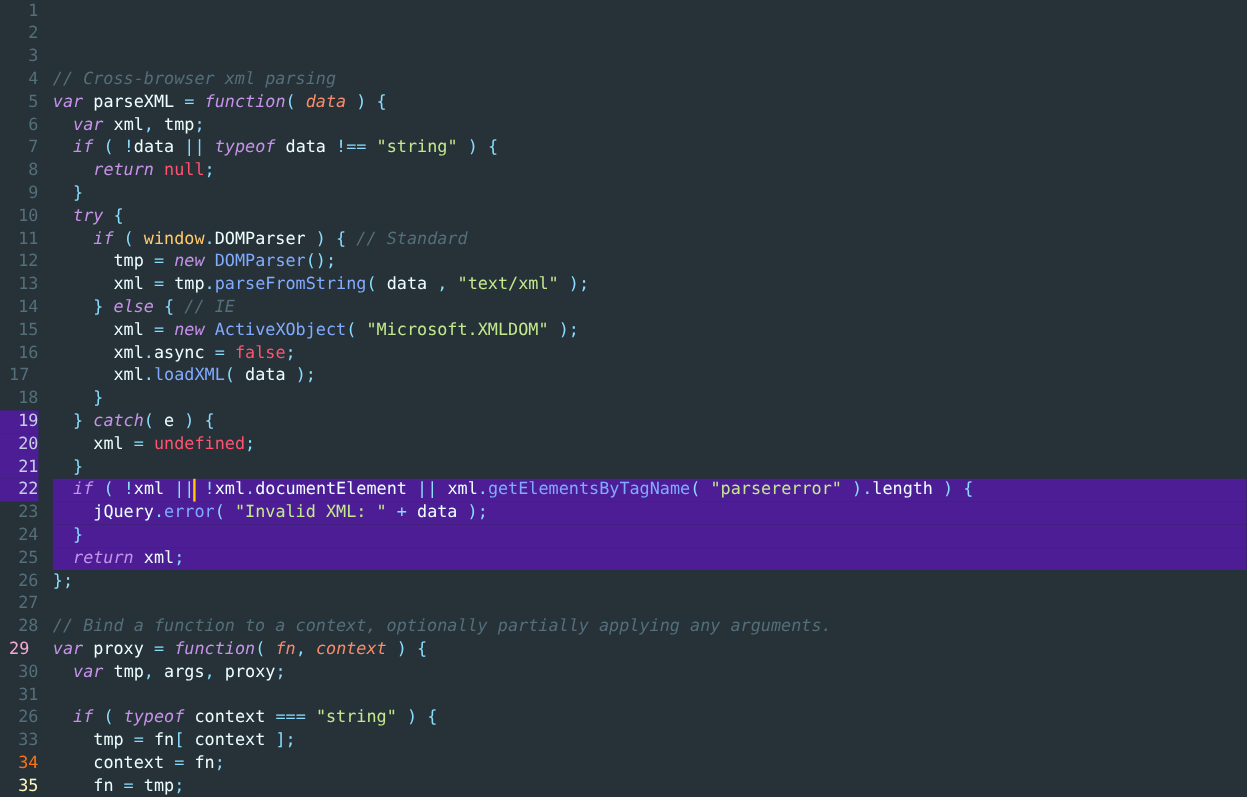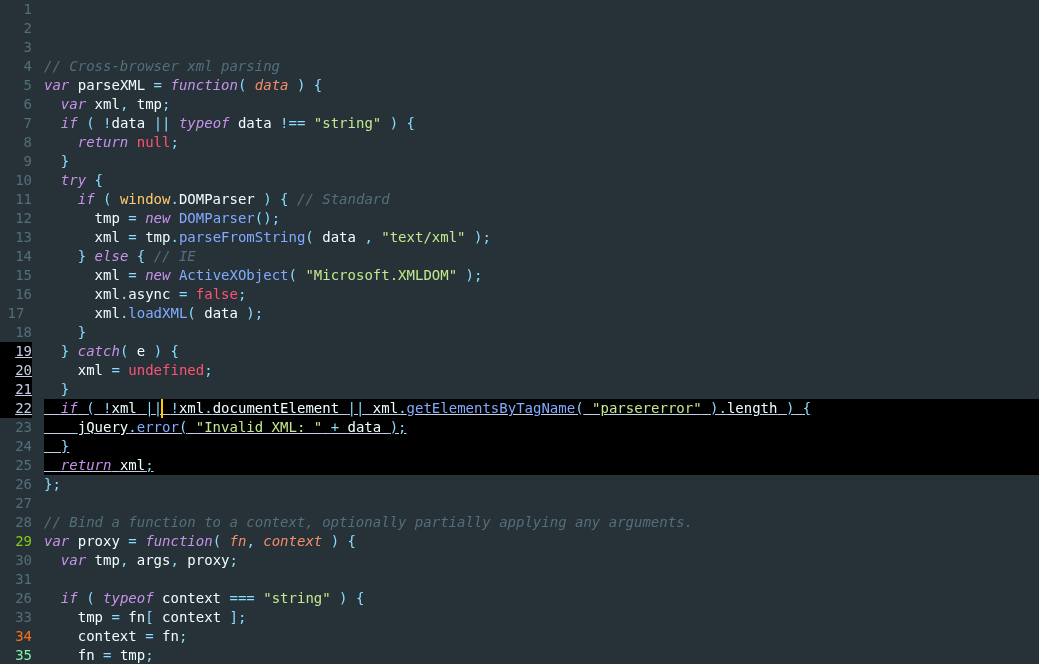--- a/index.html
+++ b/index.html
@@ -16,21 +16,21 @@
   .gutter {
     flex:0 0 44px;
     text-align:right;
     padding-right:12px;
     color:#546e7a;
     user-select:none;
   }
   .code { flex:1; white-space:pre; position:relative; }
   .row { height:19px; }
   .hl { background:#31464f; }
-  .row.hl { background:#000000;text-decoration:underline; }
+  .row.hl { background:#4c1d95; }
   
   .cmt { color:#546e7a; font-style:italic; }
   .kw  { color:#c792ea; font-style:italic; }
   .fn  { color:#82aaff; }
   .op  { color:#89ddff; }
   .str { color:#c3e88d; }
   .bool{ color:#ff5370; }
   .prm { color:#f78c6c; font-style:italic; }
   .prop{ color:#ffcb6b; }
   .var { color:#eeffff; }
@@ -67,24 +67,24 @@
       <div class="row hl" style="color: rgb(195, 206, 227);">19</div>
       <div class="row hl" style="color: rgb(195, 206, 227);">20</div>
       <div class="row hl" style="color: rgb(195, 206, 227);">21</div>
       <div class="row hl" style="color: rgb(195, 206, 227);">22</div>
       <div class="row" style="color: rgb(84, 110, 122);">23</div>
       <div class="row" style="color: rgb(84, 110, 122);">24</div>
       <div class="row" style="color: rgb(84, 110, 122);">25</div>
       <div class="row" style="color: rgb(84, 110, 122);">26</div>
       <div class="row" style="color: rgb(84, 110, 122);">27</div>
       <div class="row" style="color: rgb(84, 110, 122);">28</div>
-      <div class="row" style="color: #84cc16;">29</div>
+      <div class="row" style="color: #f9a8d4; text-align: center;">29</div>
       <div class="row" style="color: rgb(84, 110, 122);">30</div>
       <div class="row" style="color: rgb(84, 110, 122);">31</div>
       <div class="row" style="color: rgb(84, 110, 122);">26</div>
       <div class="row" style="color: rgb(84, 110, 122);">33</div>
       <div class="row" style="color: #f97316;">34</div>
-      <div class="row" style="color: #86efac;">35</div>
+      <div class="row" style="color: #fef9c3;">35</div>
     </div>
   <div class="code" id="code">
     <div class="cursor" id="cursor" style="top: 399px; left: 117px;"></div>
   <div class="row"><span class="cmt">// Cross-browser xml parsing</span></div><div class="row"><span class="kw">var</span><span class="white"> </span><span class="var">parseXML</span><span class="white"> </span><span class="op">=</span><span class="white"> </span><span class="kw">function</span><span class="op">(</span><span class="white"> </span><span class="prm">data</span><span class="white"> </span><span class="op">)</span><span class="white"> </span><span class="op">{</span></div><div class="row"><span class="white">  </span><span class="kw">var</span><span class="white"> </span><span class="var">xml</span><span class="op">,</span><span class="white"> </span><span class="var">tmp</span><span class="op">;</span></div><div class="row"><span class="white">  </span><span class="kw">if</span><span class="white"> </span><span class="op">(</span><span class="white"> </span><span class="op">!</span><span class="var">data</span><span class="white"> </span><span class="op">||</span><span class="white"> </span><span class="kw">typeof</span><span class="white"> </span><span class="var">data</span><span class="white"> </span><span class="op">!==</span><span class="white"> </span><span class="str">"string"</span><span class="white"> </span><span class="op">)</span><span class="white"> </span><span class="op">{</span></div><div class="row"><span class="white">    </span><span class="kw">return</span><span class="white"> </span><span class="bool">null</span><span class="op">;</span></div><div class="row"><span class="white">  </span><span class="op">}</span></div><div class="row"><span class="white">  </span><span class="kw">try</span><span class="white"> </span><span class="op">{</span></div><div class="row"><span class="white">    </span><span class="kw">if</span><span class="white"> </span><span class="op">(</span><span class="white"> </span><span class="prop">window</span><span class="op">.</span><span class="var">DOMParser</span><span class="white"> </span><span class="op">)</span><span class="white"> </span><span class="op">{</span><span class="white"> </span><span class="cmt">// Standard</span></div><div class="row"><span class="white">      </span><span class="var">tmp</span><span class="white"> </span><span class="op">=</span><span class="white"> </span><span class="kw">new</span><span class="white"> </span><span class="fn">DOMParser</span><span class="op">();</span></div><div class="row"><span class="white">      </span><span class="var">xml</span><span class="white"> </span><span class="op">=</span><span class="white"> </span><span class="var">tmp</span><span class="op">.</span><span class="fn">parseFromString</span><span class="op">(</span><span class="white"> </span><span class="var">data</span><span class="white"> </span><span class="op">,</span><span class="white"> </span><span class="str">"text/xml"</span><span class="white"> </span><span class="op">);</span></div><div class="row"><span class="white">    </span><span class="op">}</span><span class="white"> </span><span class="kw">else</span><span class="white"> </span><span class="op">{</span><span class="white"> </span><span class="cmt">// IE</span></div><div class="row"><span class="white">      </span><span class="var">xml</span><span class="white"> </span><span class="op">=</span><span class="white"> </span><span class="kw">new</span><span class="white"> </span><span class="fn">ActiveXObject</span><span class="op">(</span><span class="white"> </span><span class="str">"Microsoft.XMLDOM"</span><span class="white"> </span><span class="op">);</span></div><div class="row"><span class="white">      </span><span class="var">xml</span><span class="op">.</span><span class="var">async</span><span class="white"> </span><span class="op">=</span><span class="white"> </span><span class="bool">false</span><span class="op">;</span></div><div class="row"><span class="white">      </span><span class="var">xml</span><span class="op">.</span><span class="fn">loadXML</span><span class="op">(</span><span class="white"> </span><span class="var">data</span><span class="white"> </span><span class="op">);</span></div><div class="row"><span class="white">    </span><span class="op">}</span></div><div class="row"><span class="white">  </span><span class="op">}</span><span class="white"> </span><span class="kw">catch</span><span class="op">(</span><span class="white"> </span><span class="var">e</span><span class="white"> </span><span class="op">)</span><span class="white"> </span><span class="op">{</span></div><div class="row"><span class="white">    </span><span class="var">xml</span><span class="white"> </span><span class="op">=</span><span class="white"> </span><span class="bool">undefined</span><span class="op">;</span></div><div class="row"><span class="white">  </span><span class="op">}</span></div><div class="row hl"><span class="white">  </span><span class="kw">if</span><span class="white"> </span><span class="op">(</span><span class="white"> </span><span class="op">!</span><span class="var">xml</span><span class="white"> </span><span class="op">||</span><span class="white"> </span><span class="op">!</span><span class="var">xml</span><span class="op">.</span><span class="var">documentElement</span><span class="white"> </span><span class="op">||</span><span class="white"> </span><span class="var">xml</span><span class="op">.</span><span class="fn">getElementsByTagName</span><span class="op">(</span><span class="white"> </span><span class="str">"parsererror"</span><span class="white"> </span><span class="op">).</span><span class="var">length</span><span class="white"> </span><span class="op">)</span><span class="white"> </span><span class="op">{</span></div><div class="row hl"><span class="white">    </span><span class="var">jQuery</span><span class="op">.</span><span class="fn">error</span><span class="op">(</span><span class="white"> </span><span class="str">"Invalid XML: "</span><span class="white"> </span><span class="op">+</span><span class="white"> </span><span class="var">data</span><span class="white"> </span><span class="op">);</span></div><div class="row hl"><span class="white">  </span><span class="op">}</span></div><div class="row hl"><span class="white">  </span><span class="kw">return</span><span class="white"> </span><span class="var">xml</span><span class="op">;</span></div><div class="row"><span class="op">};</span></div><div class="row"></div><div class="row"><span class="cmt">// Bind a function to a context, optionally partially applying any arguments.</span></div><div class="row"><span class="kw">var</span><span class="white"> </span><span class="var">proxy</span><span class="white"> </span><span class="op">=</span><span class="white"> </span><span class="kw">function</span><span class="op">(</span><span class="white"> </span><span class="prm">fn</span><span class="op">,</span><span class="white"> </span><span class="prm">context</span><span class="white"> </span><span class="op">)</span><span class="white"> </span><span class="op">{</span></div><div class="row"><span class="white">  </span><span class="kw">var</span><span class="white"> </span><span class="var">tmp</span><span class="op">,</span><span class="white"> </span><span class="var">args</span><span class="op">,</span><span class="white"> </span><span class="var">proxy</span><span class="op">;</span></div><div class="row"></div><div class="row"><span class="white">  </span><span class="kw">if</span><span class="white"> </span><span class="op">(</span><span class="white"> </span><span class="kw">typeof</span><span class="white"> </span><span class="var">context</span><span class="white"> </span><span class="op">===</span><span class="white"> </span><span class="str">"string"</span><span class="white"> </span><span class="op">)</span><span class="white"> </span><span class="op">{</span></div><div class="row"><span class="white">    </span><span class="var">tmp</span><span class="white"> </span><span class="op">=</span><span class="white"> </span><span class="var">fn</span><span class="op">[</span><span class="white"> </span><span class="var">context</span><span class="white"> </span><span class="op">];</span></div><div class="row"><span class="white">    </span><span class="var">context</span><span class="white"> </span><span class="op">=</span><span class="white"> </span><span class="var">fn</span><span class="op">;</span></div><div class="row"><span class="white">    </span><span class="var">fn</span><span class="white"> </span><span class="op">=</span><span class="white"> </span><span class="var">tmp</span><span class="op">;</span></div></div>
 </div>
 
 </body></html>

